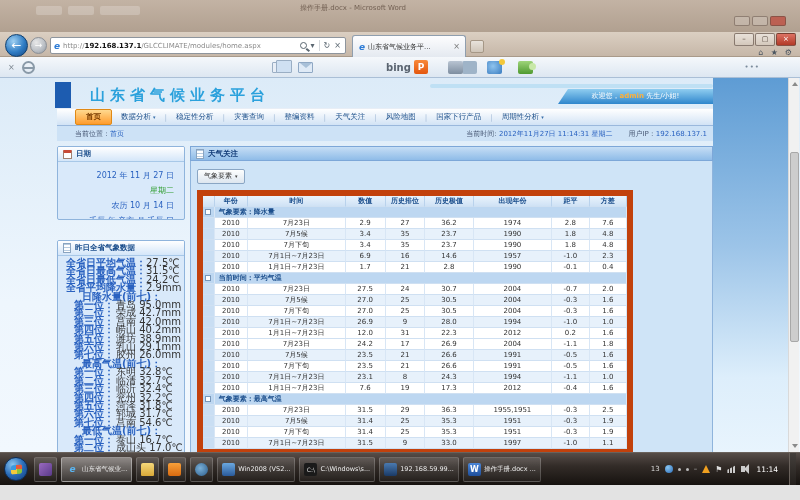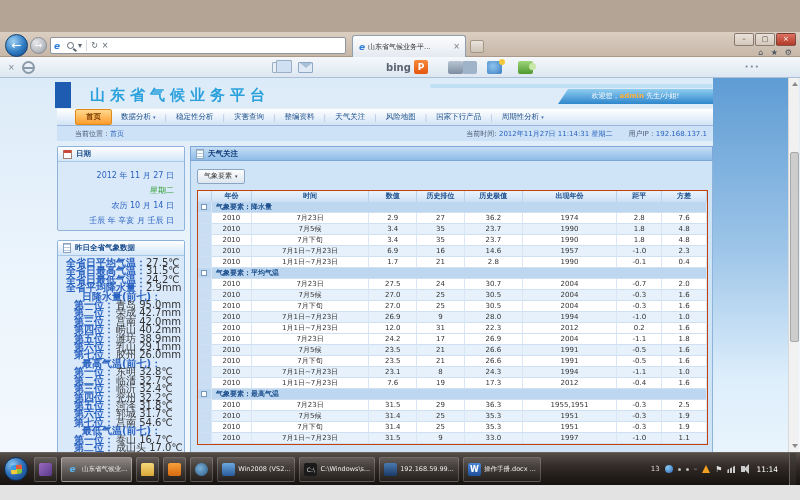--- a/index.html
+++ b/index.html
@@ -117,21 +117,21 @@
   
   .main-hd { position:absolute; left:190px; top:68px; width:523px; height:15px;
     background:linear-gradient(180deg,#c6def5,#8fbce8); border:1px solid #7da7d8;
     display:flex; align-items:center; gap:4px; padding-left:5px; font-size:7.5px; font-weight:bold; color:#123c78; }
   .main-body { position:absolute; left:190px; top:83px; width:523px; height:400px;
     background:#cfe4f7; border:1px solid #8fb4dc; border-top:none; }
   .elem-btn { position:absolute; left:6px; top:8px; height:15px; padding:0 6px;
     background:linear-gradient(180deg,#fdfefe,#dde6ef); border:1px solid #8aa6c4; border-radius:2px;
     font-size:7px; line-height:13px; color:#333; }
   .elem-btn .crt { font-size:5px; margin-left:3px; color:#444; }
-  .table { position:absolute; left:6px; top:29px; width:511px; border:1px solid #c2410c; background:#fff; }
+  .table { position:absolute; left:6px; top:29px; width:436px; border:6px solid #c2410c; background:#fff; }
   .trow { display:flex; height:11px; }
   .tcell { font-size:7px; line-height:10px; text-align:center; color:#333;
     border-right:1px solid #d8e6f5; border-bottom:1px solid #cfe0f2; overflow:hidden; white-space:nowrap; }
   .thead .tcell { background:linear-gradient(180deg,#eaf3fc,#cfe2f5); color:#1b4e8c; font-weight:bold; border-right:1px solid #b9d2ec; }
   .tnarrow { background:#c9def3; }
   .grow .tcell { background:#bdd7f1; color:#1b4e8c; font-weight:bold; text-align:left; padding-left:4px; }
   .grow .tnarrow { display:flex; align-items:center; justify-content:center; padding-left:0; }
   .chk { width:6px; height:6px; background:#fff; border:1px solid #7796b8; }
   .r-even .tcell:not(.tnarrow) { background:#e7f1fb; }
 
@@ -180,26 +180,38 @@
   .tr-spk:after { content:""; position:absolute; left:3px; top:-2px; border-top:5px solid transparent; border-bottom:5px solid transparent; border-right:5px solid #ccc; }
   .clock { font-size:7.5px; color:#fff; padding:0 6px; }
   .show-desk { width:7px; height:33px; border-left:1px solid #6a625c; background:linear-gradient(180deg,#45403c,#211d1a); }
   .bottom-strip { position:absolute; left:0; top:485px; width:800px; height:15px; background:#e3e3e3; }
 </style>
 </head>
 <body>
 
 <div class="screen">
 
+  <div class="desktop-strip">
+    <div class="bg-blob" style="left:36px;width:26px;"></div>
+    <div class="bg-blob" style="left:68px;width:26px;"></div>
+    <div class="bg-blob" style="left:100px;width:40px;"></div>
+    <div class="bg-title">操作手册.docx - Microsoft Word</div>
+    <div class="bg-ctrls">
+      <span></span>
+      <span></span>
+      <span class="close"></span>
+    </div>
+  </div>
 
   <div class="titlebar">
     <div class="btn-back">←</div>
     <div class="btn-fwd">→</div>
     <div class="addressbar">
       <span class="ie-mini">e</span>
+      <span class="url"><span>http://</span><span class="host">192.168.137.1</span><span>/GLCCLIMATE/modules/home.aspx</span></span>
       <span class="ab-icons">
         <span class="mag"></span>
         <span>▾</span>
         <span class="ab-sep"></span>
         <span>↻</span>
         <span>×</span>
       </span>
     </div>
     <div class="tab">
       <span class="ie-mini">e</span>
@@ -262,21 +274,21 @@
       </div>
 
     <div class="statusline">
       <span class="lft"><span>当前位置：</span><span class="v">首页</span></span>
       <span class="rgt">
         <span><span>当前时间: </span><span class="v">2012年11月27日 11:14:31 星期二</span></span>
         <span><span>用户IP：</span><span class="v">192.168.137.1</span></span>
       </span>
     </div>
 
-    <div class="panel" style="left:57px; top:68px; width:128px; height:85px;">
+    <div class="panel" style="left:57px; top:68px; width:128px; height:74px;">
       <div class="panel-hd">
         <span class="ic-cal"></span>
         <span>日期</span>
       </div>
       <div class="date-body" id="dateBody">
           <div class="c-blue">2012 年 11 月 27 日</div>
           <div class="c-green">星期二</div>
           <div class="c-blue">农历 10 月 14 日</div>
           <div class="c-mixed">壬辰 年 辛亥 月 壬辰 日</div>
         </div>
@@ -440,21 +452,21 @@
             <div class="tcell" style="width: 48px;">21</div>
             <div class="tcell" style="width: 58px;">2.8</div>
             <div class="tcell" style="width: 95px;">1990</div>
             <div class="tcell" style="width: 45px;">-0.1</div>
             <div class="tcell" style="width: 45px;">0.4</div>
           </div>
           <div class="trow grow">
             <div class="tcell tnarrow" style="width: 14px;">
               <span class="chk"></span>
             </div>
-            <div class="tcell" style="width: 497px;">气象要素：平均气温</div>
+            <div class="tcell" style="width: 497px;">当前时间：平均气温</div>
           </div>
           <div class="trow r-odd">
             <div class="tcell tnarrow" style="width: 14px;"></div>
             <div class="tcell" style="width: 40px;">2010</div>
             <div class="tcell" style="width: 118px;">7月23日</div>
             <div class="tcell" style="width: 48px;">27.5</div>
             <div class="tcell" style="width: 48px;">24</div>
             <div class="tcell" style="width: 58px;">30.7</div>
             <div class="tcell" style="width: 95px;">2004</div>
             <div class="tcell" style="width: 45px;">-0.7</div>

